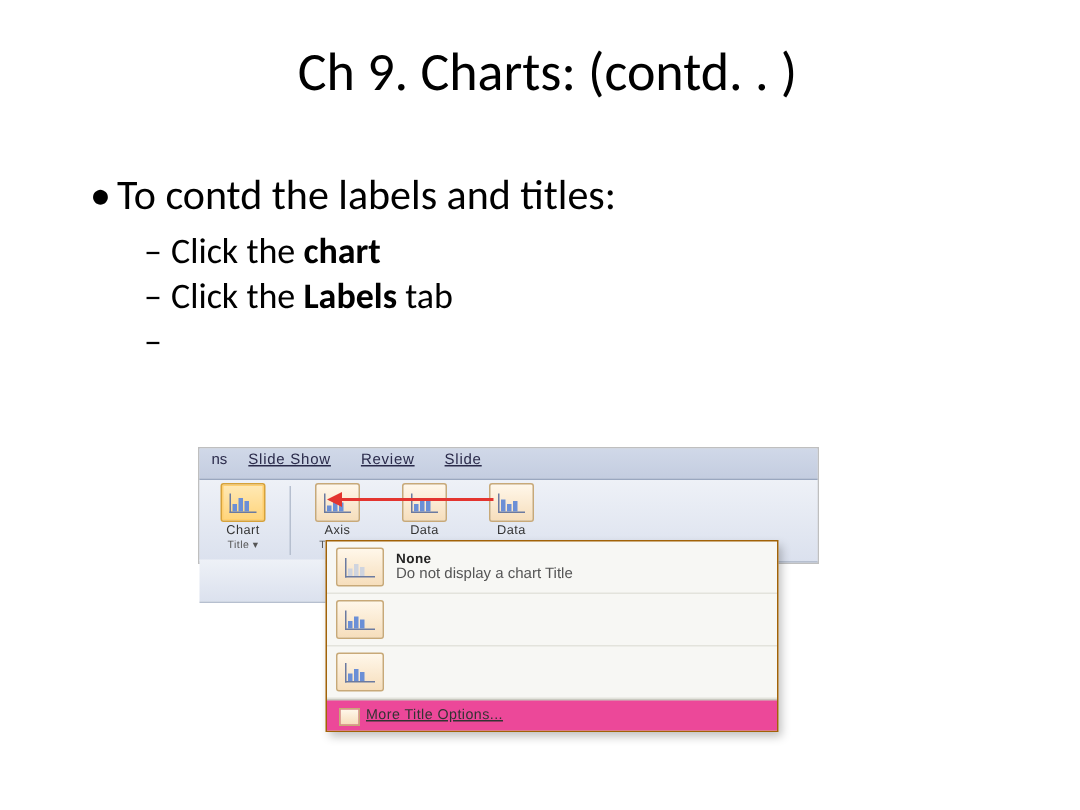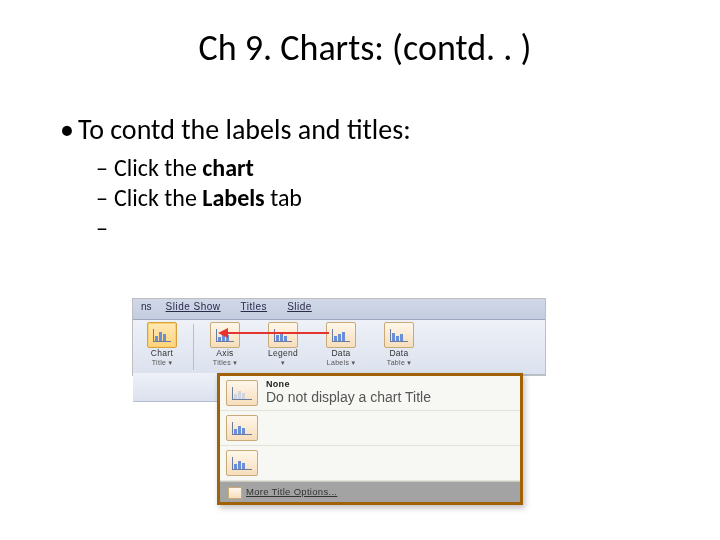--- a/index.html
+++ b/index.html
@@ -161,24 +161,24 @@
     content: "";
     position: absolute;
     left: -8px;
     top: -4px;
     border: 5px solid transparent;
     border-right: 10px solid #e3342f;
   }
   .menu {
     position: absolute;
     left: 84px;
-    top: 74px;
+    top: 61px;
     width: 300px;
     background: #f7f7f4;
-    border: 3px solid #a16207;
+    border: 1px solid #a16207;
     box-shadow: 2px 3px 6px rgba(0,0,0,0.25);
     font-size: 9px;
   }
   .menu .row {
     display: flex;
     align-items: center;
     gap: 8px;
     padding: 4px 8px 4px 6px;
     border-bottom: 1px solid #e3e3dc;
   }
@@ -201,25 +201,25 @@
     border-bottom: 1px solid #6b7aa0;
     display: flex;
     align-items: flex-end;
     gap: 1px;
     padding-left: 1px;
   }
   .menu .thumb .mini i { display:block; width:3px; background:#6b8fd6; }
   .menu .thumb.none .mini i { background:#cfd4df; }
   .menu .txt { line-height: 1.1; }
   .menu .txt b { display:block; font-weight: bold; color:#222; letter-spacing:0.3px; }
-  .menu .txt span { display:block; color:#555; font-size:14px; }
+  .menu .txt span { display:block; color:#555; font-size:10px; }
   .menu .more {
     padding: 4px 8px 5px 26px;
     border-top: 1px solid #c9c9c0;
-    background: #a3a3a3;
+    background: #ec4899;
     font-size: 9.5px;
     text-decoration: underline;
     color: #333;
     position: relative;
     letter-spacing: 0.3px;
   }
   .menu .more::before {
     content: "";
     position: absolute;
     left: 8px; top: 5px;
@@ -266,21 +266,21 @@
       <div class="subitem">
         <span class="dash">–</span>
       </div>
     </div>
   </div>
 
   <div class="shot">
     <div class="tabs">
       <span class="frag">ns</span>
       <span class="tab">Slide Show</span>
-      <span class="tab">Titles</span>
+      <span class="tab">Review</span>
       <span class="tab">Slide</span>
     </div>
 
     <div class="ribbon">
       <div class="grp sel">
         <div class="ic">
             <div class="bars">
               <i style="height:5px"></i>
               <i style="height:9px"></i>
               <i style="height:7px"></i>
@@ -295,30 +295,20 @@
               <i style="height:4px"></i>
               <i style="height:8px"></i>
               <i style="height:6px"></i>
             </div>
           </div>
         <div class="lbl"><span>Axis</span><br><span class="dd">Titles ▾</span></div>
       </div>
       <div class="grp">
         <div class="ic">
             <div class="bars">
-              <i style="height:6px"></i>
-              <i style="height:9px"></i>
-              <i style="height:5px"></i>
-            </div>
-          </div>
-        <div class="lbl"><span>Legend</span><br><span class="dd">▾</span></div>
-      </div>
-      <div class="grp">
-        <div class="ic">
-            <div class="bars">
               <i style="height:5px"></i>
               <i style="height:7px"></i>
               <i style="height:9px"></i>
             </div>
           </div>
         <div class="lbl"><span>Data</span><br><span class="dd">Labels ▾</span></div>
       </div>
       <div class="grp">
         <div class="ic">
             <div class="bars">

